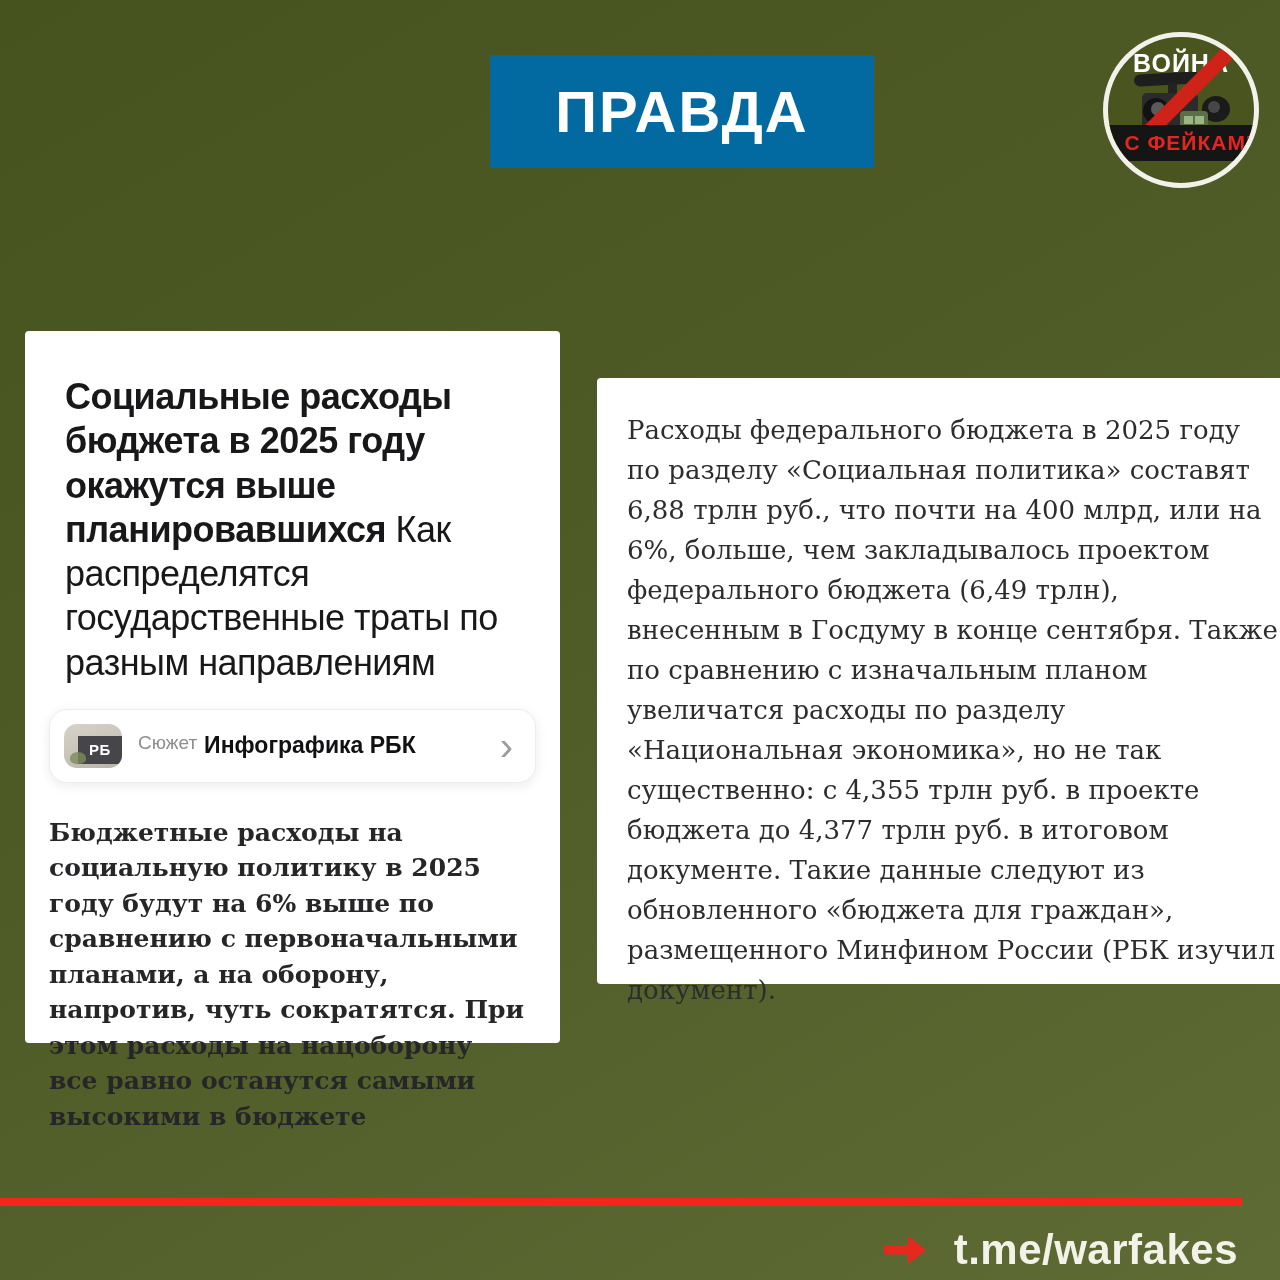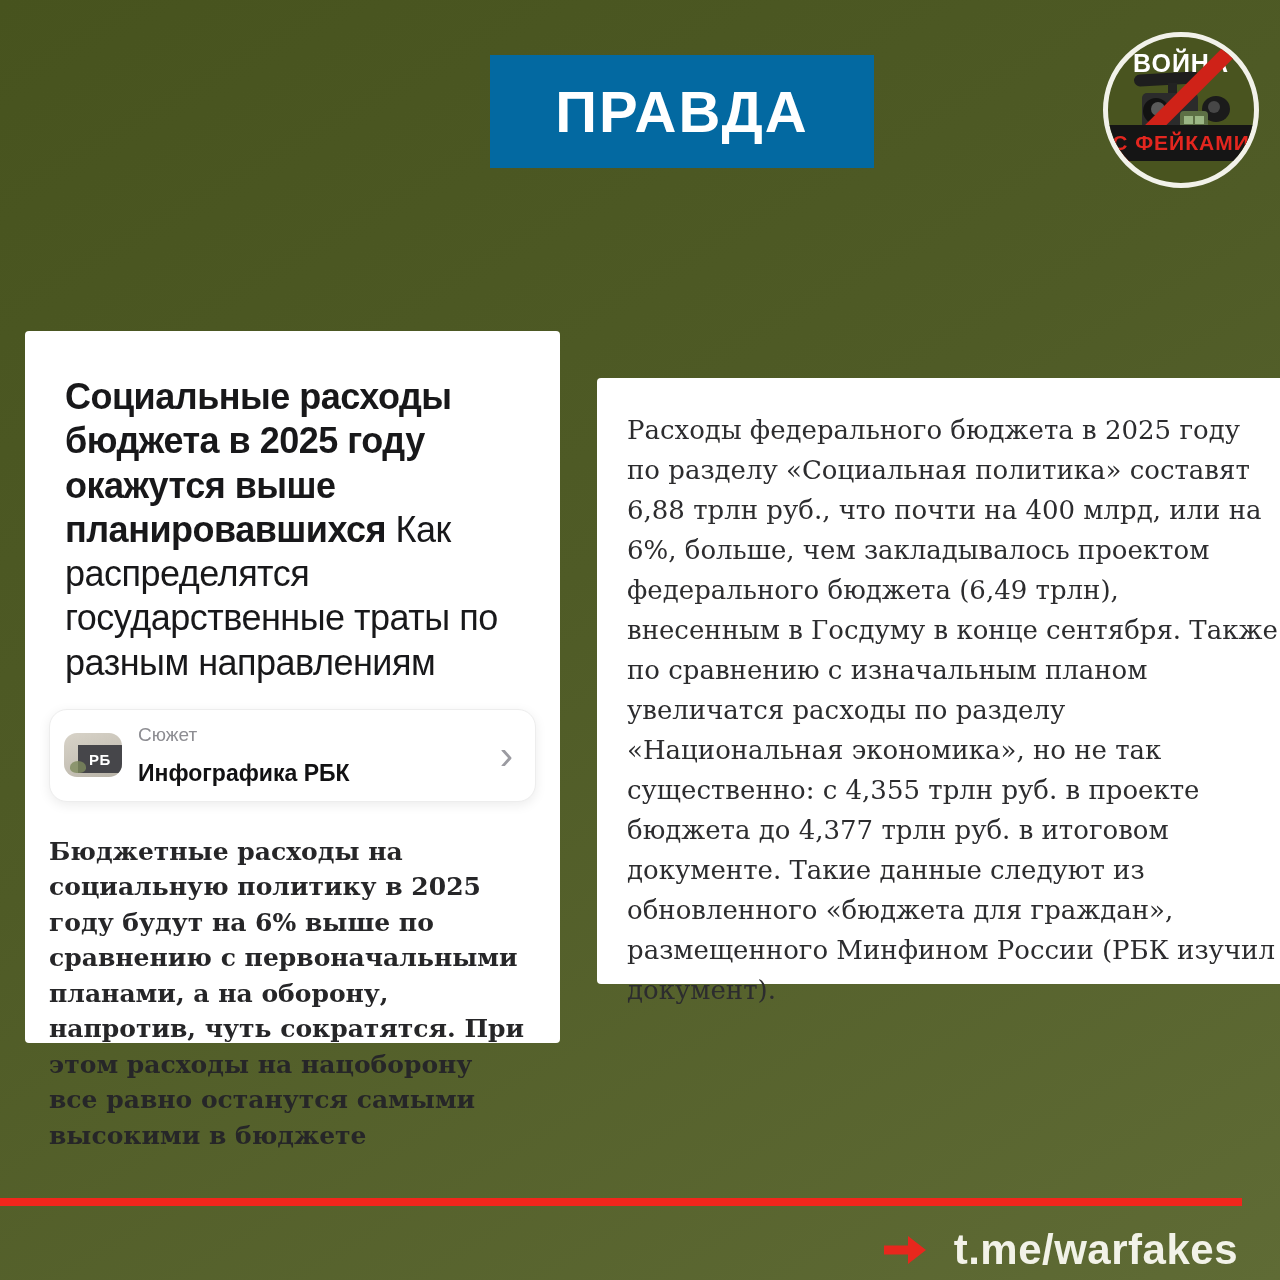--- a/index.html
+++ b/index.html
@@ -29,21 +29,21 @@
     position:absolute;top:12px;left:0;right:0;text-align:center;
     color:#ffffff;font-weight:bold;font-size:25px;letter-spacing:1px;z-index:2;
   }
   .camera{position:absolute;left:20px;top:34px;z-index:1;}
   .slash{
     position:absolute;left:50%;top:50%;width:15px;height:170px;
     background:#cf2218;transform:translate(-50%,-56%) rotate(45deg);z-index:3;
   }
   .logo-band{
     position:absolute;left:-8px;right:-8px;bottom:22px;height:36px;
-    background:#151515;display:flex;align-items:center;justify-content:center;z-index:4;
+    background:#151515;display:flex;align-items:center;justify-content:flex-end;z-index:4;
   }
   .logo-band span{
     color:#e3261f;font-weight:bold;font-size:21px;letter-spacing:1px;
   }
 
   
   .card{position:absolute;background:#ffffff;border-radius:4px;box-sizing:border-box;}
   .card-left{left:25px;top:331px;width:535px;height:712px;padding:28px 24px;}
   .card-right{left:597px;top:378px;width:712px;height:606px;padding:32px 30px;}
 
@@ -65,21 +65,21 @@
   }
   .thumb-panel{
     position:absolute;left:14px;top:12px;right:0;height:28px;background:#46464a;
     display:flex;align-items:center;justify-content:center;
   }
   .thumb-panel span{color:#ffffff;font-weight:bold;font-size:15px;letter-spacing:0.5px;}
   .thumb-plant{
     position:absolute;left:6px;bottom:4px;width:16px;height:12px;border-radius:50% 50% 40% 40%;
     background:#7d8a5c;opacity:0.8;
   }
-  .widget-texts{display:flex;flex-direction:column;gap:14px;min-width:0;}
+  .widget-texts{display:flex;flex-direction:row;gap:7px;min-width:0;}
   .kicker{color:#8d8d92;font-size:19px;}
   .wtitle{color:#111113;font-weight:bold;font-size:23px;}
   .chevron{
     margin-left:auto;color:#9b9ba1;font-size:40px;line-height:0.8;font-weight:normal;
     padding-right:4px;
   }
 
   .lead{
     margin:32px 8px 0 0;font-family:"DejaVu Serif",serif;font-weight:bold;
     color:#262628;font-size:25px;line-height:1.42;

